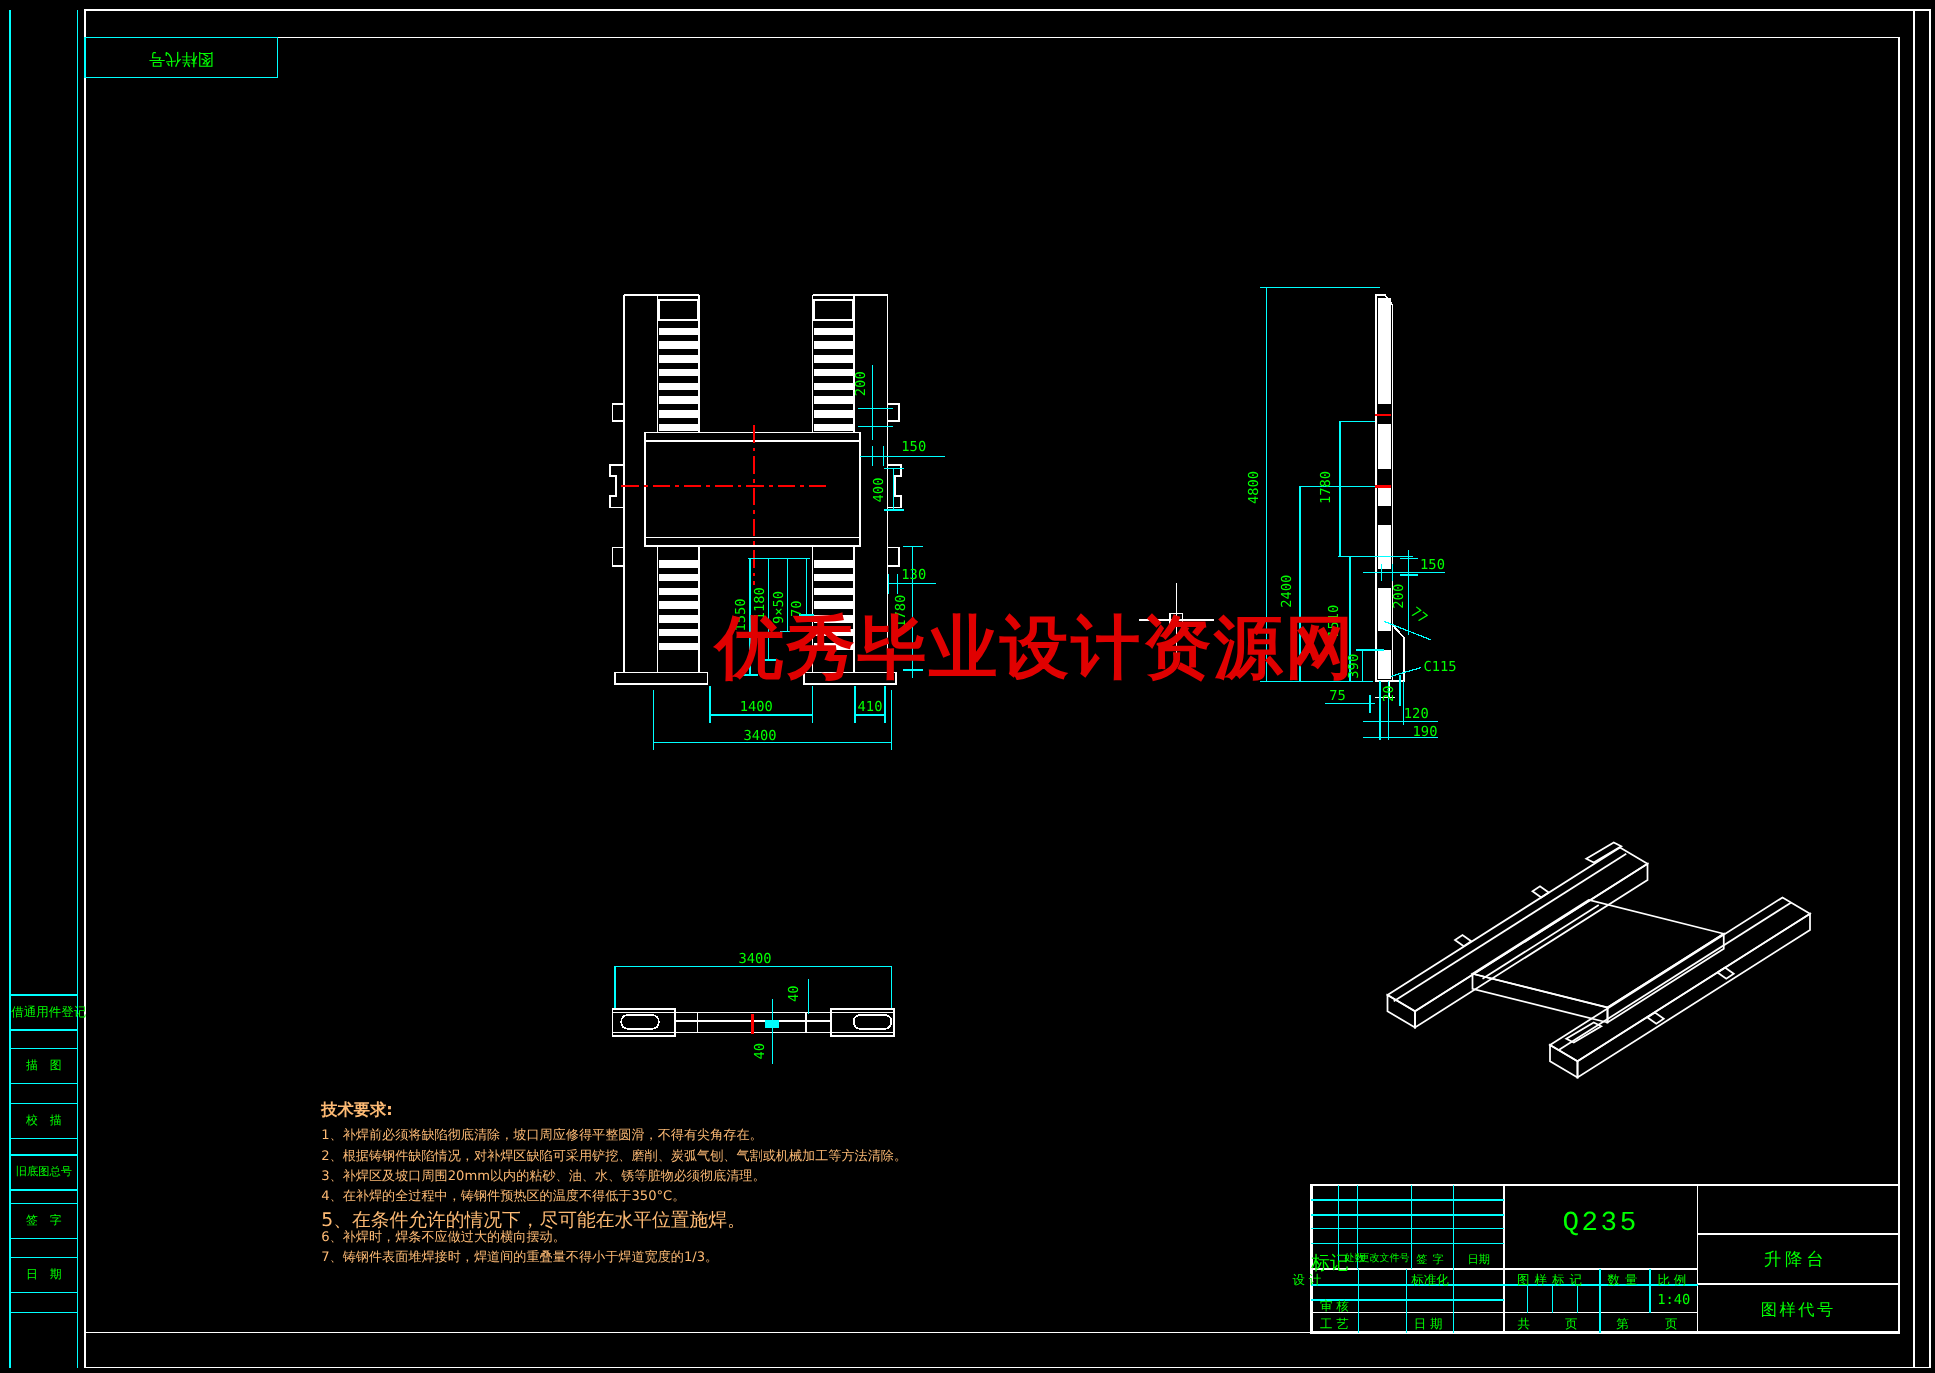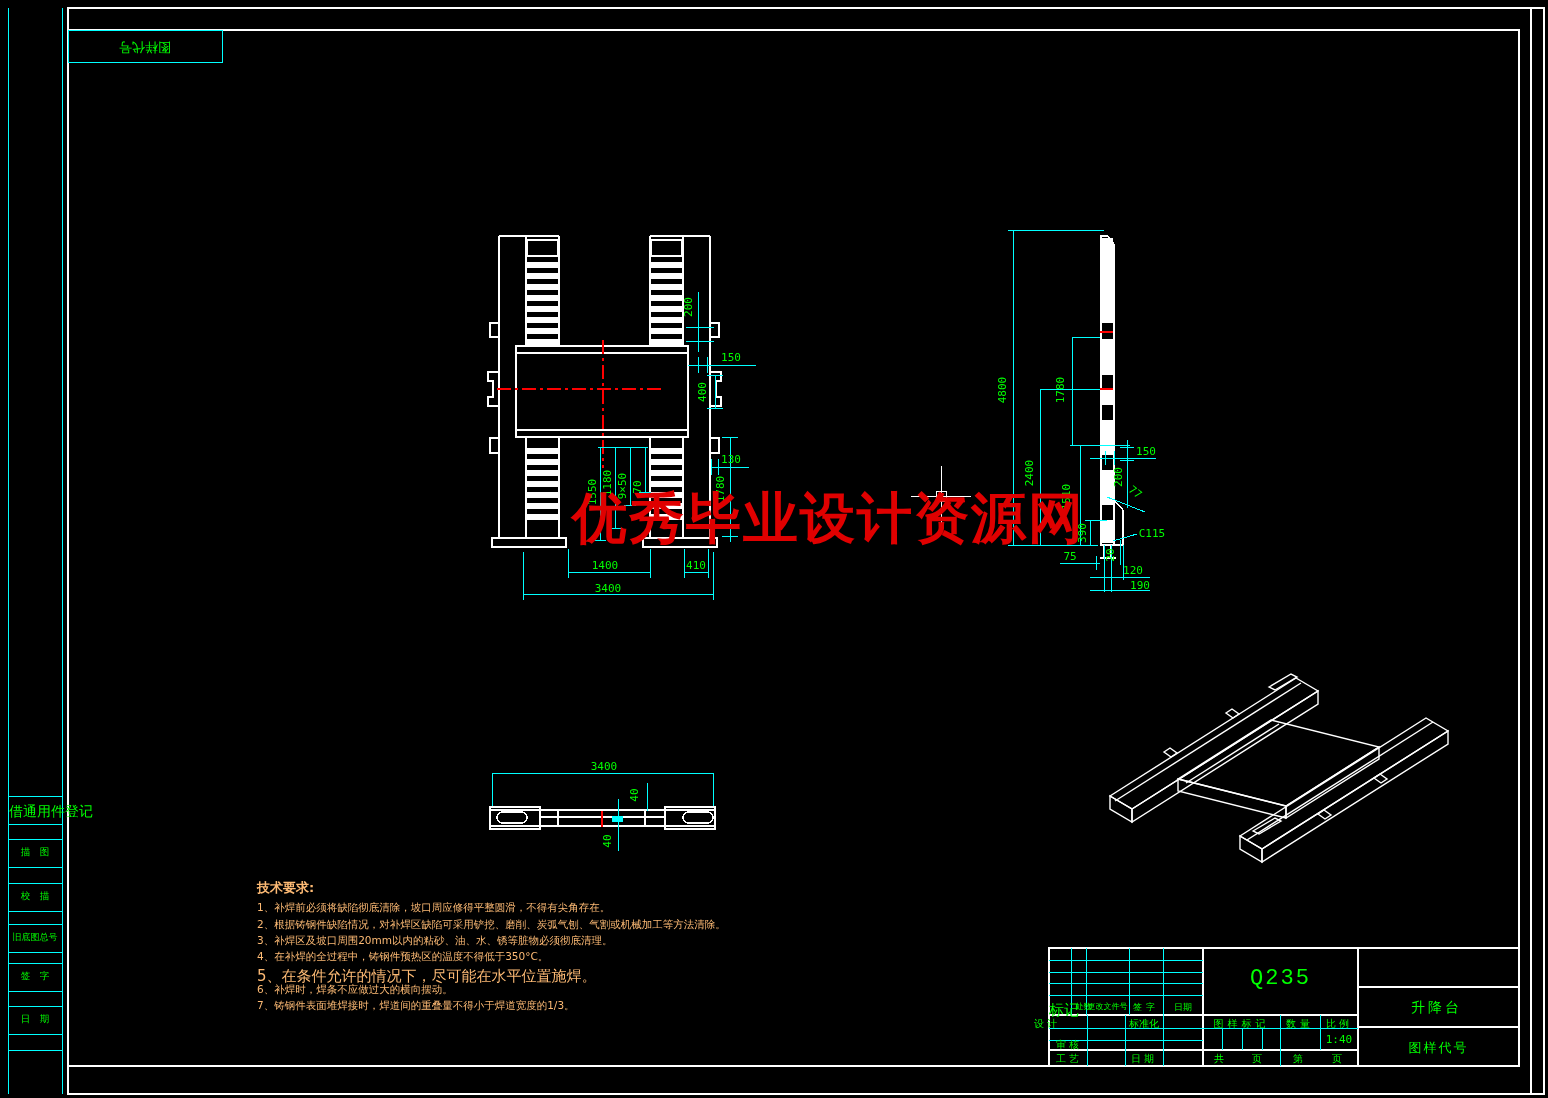--- a/index.html
+++ b/index.html
@@ -313,21 +313,21 @@
     <text x="1140" y="589">190</text>
 
     <text x="604" y="770">3400</text>
     <text x="638" y="795" transform="rotate(-90 638 795)">40</text>
     <text x="611" y="841" transform="rotate(-90 611 841)">40</text>
   </g>
 </svg>
 
 <div class="txt green center" style="left:90px;top:38px;width:110px;font-size:13px;transform:rotate(180deg);">图样代号</div>
 
-<div class="txt green center" style="left:9px;top:803px;width:52px;font-size:14px;text-align:right;">借通用件登记</div>
+<div class="txt green center" style="left:9px;top:803px;width:52px;font-size:10px;text-align:right;">借通用件登记</div>
 <div class="txt green center" style="left:9px;top:846px;width:52px;font-size:9.5px;">描　图</div>
 <div class="txt green center" style="left:9px;top:890px;width:52px;font-size:9.5px;">校　描</div>
 <div class="txt green center" style="left:9px;top:931px;width:52px;font-size:9px;">旧底图总号</div>
 <div class="txt green center" style="left:9px;top:970px;width:52px;font-size:9.5px;">签　字</div>
 <div class="txt green center" style="left:9px;top:1013px;width:52px;font-size:9.5px;">日　期</div>
 
 <div class="txt white" style="left:257px;top:879px;font-size:13px;font-weight:bold;">技术要求:</div>
 <div class="txt white" style="left:257px;top:901px;font-size:10.5px;">1、补焊前必须将缺陷彻底清除，坡口周应修得平整圆滑，不得有尖角存在。</div>
 <div class="txt white" style="left:257px;top:918px;font-size:10.5px;">2、根据铸钢件缺陷情况，对补焊区缺陷可采用铲挖、磨削、炭弧气刨、气割或机械加工等方法清除。</div>
 <div class="txt white" style="left:257px;top:934px;font-size:10.5px;">3、补焊区及坡口周围20mm以内的粘砂、油、水、锈等脏物必须彻底清理。</div>

